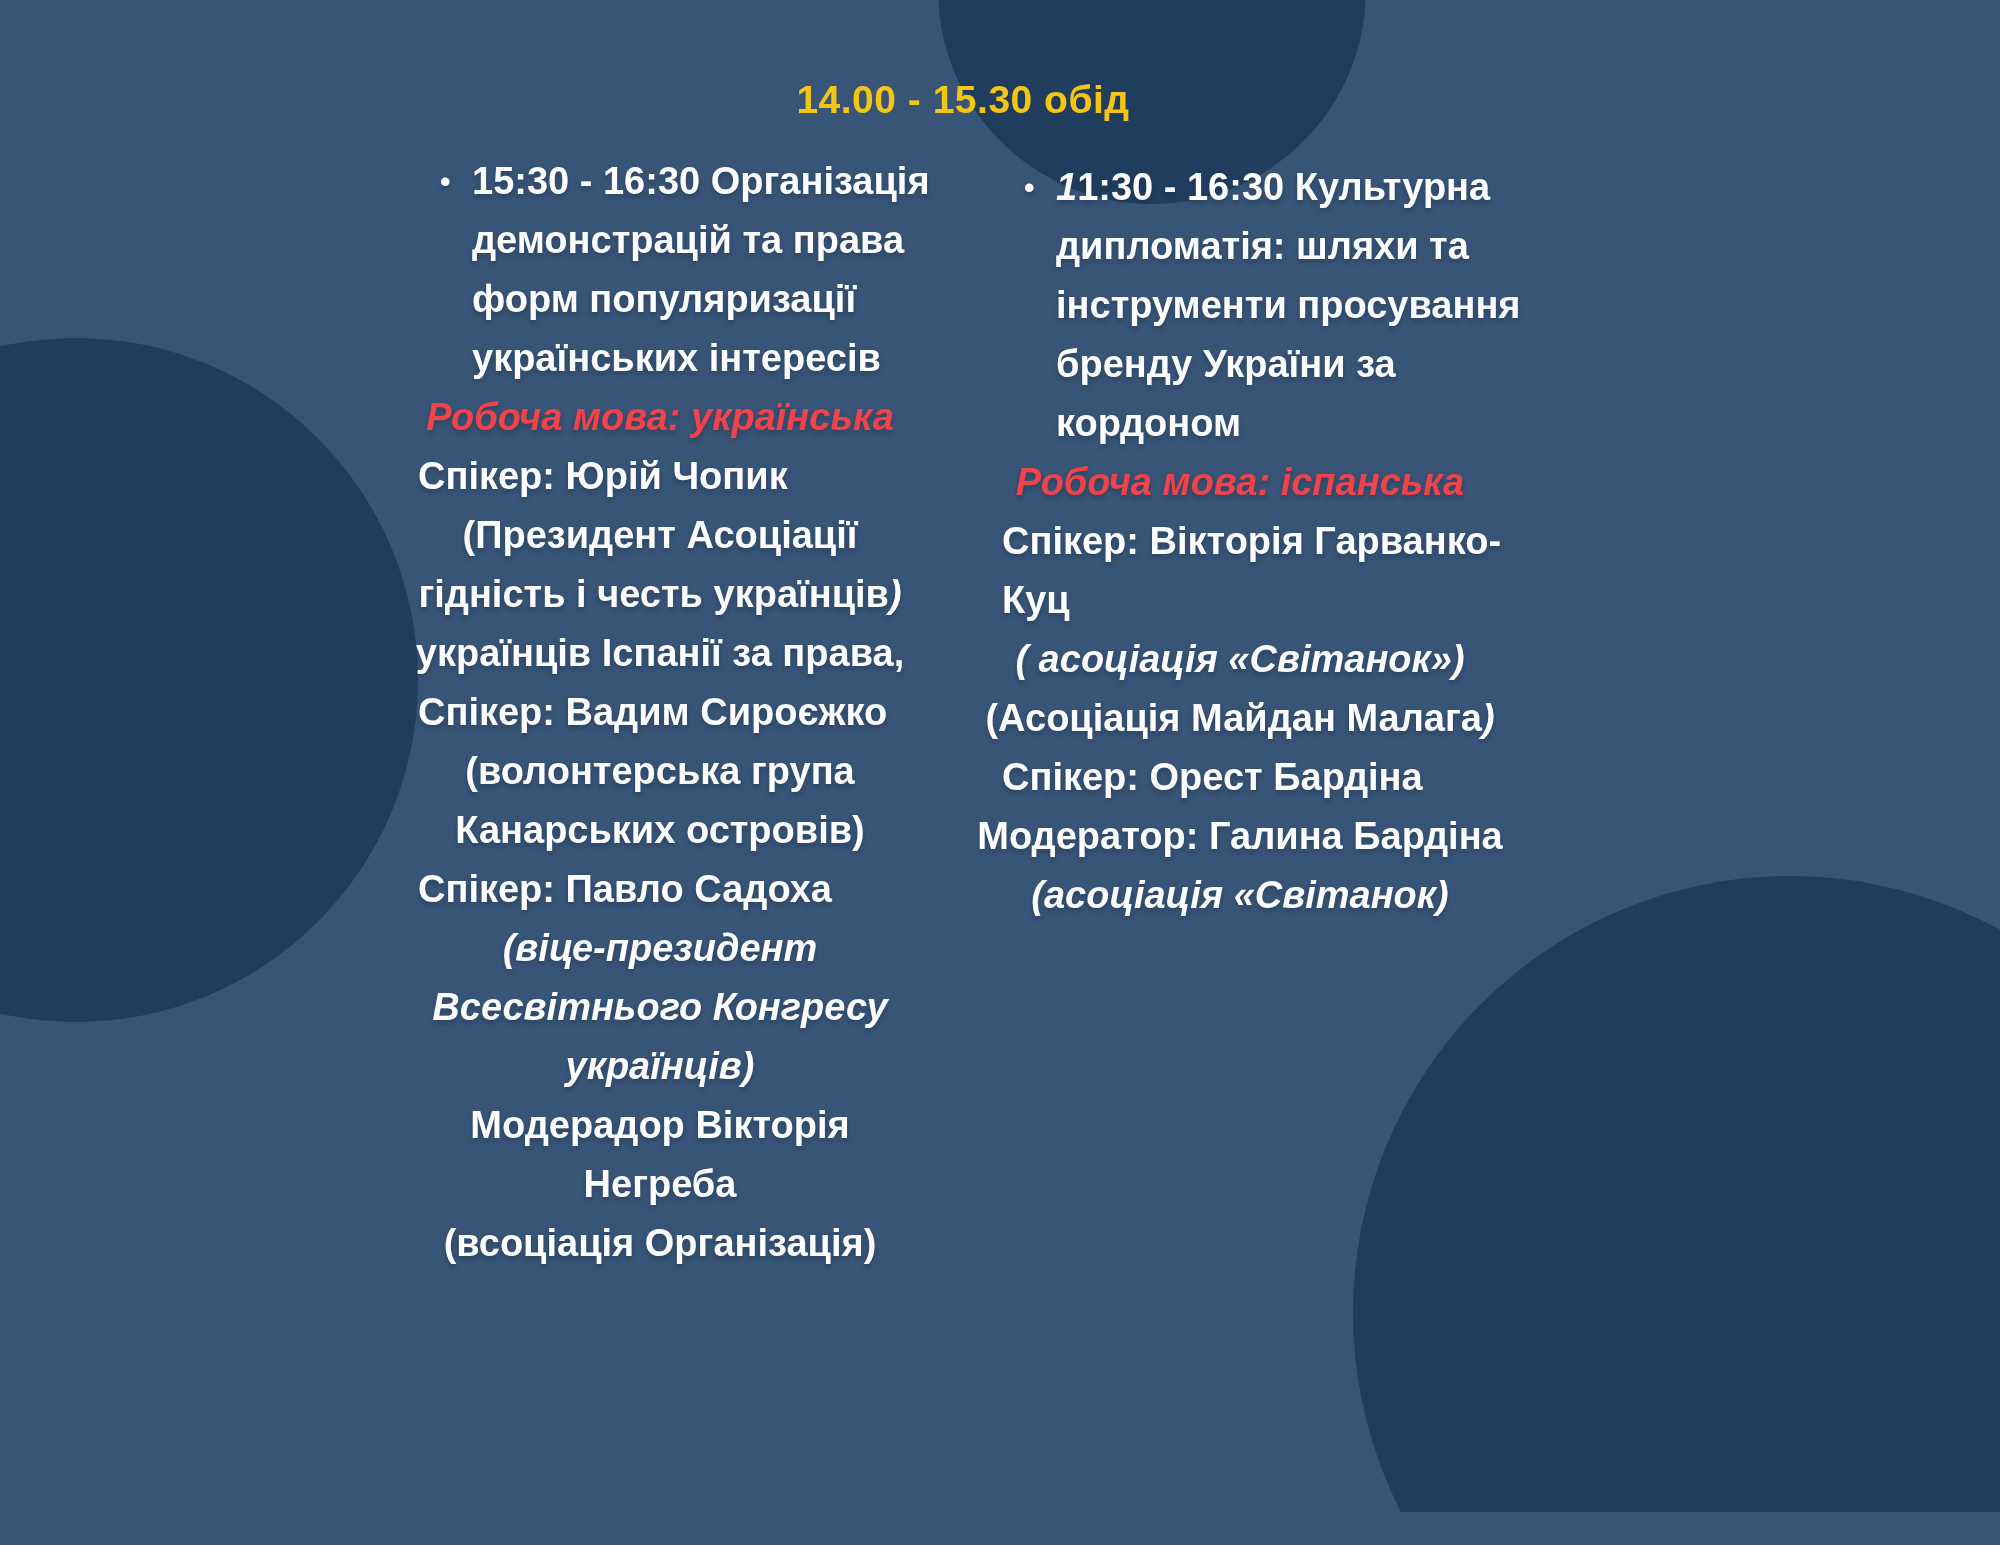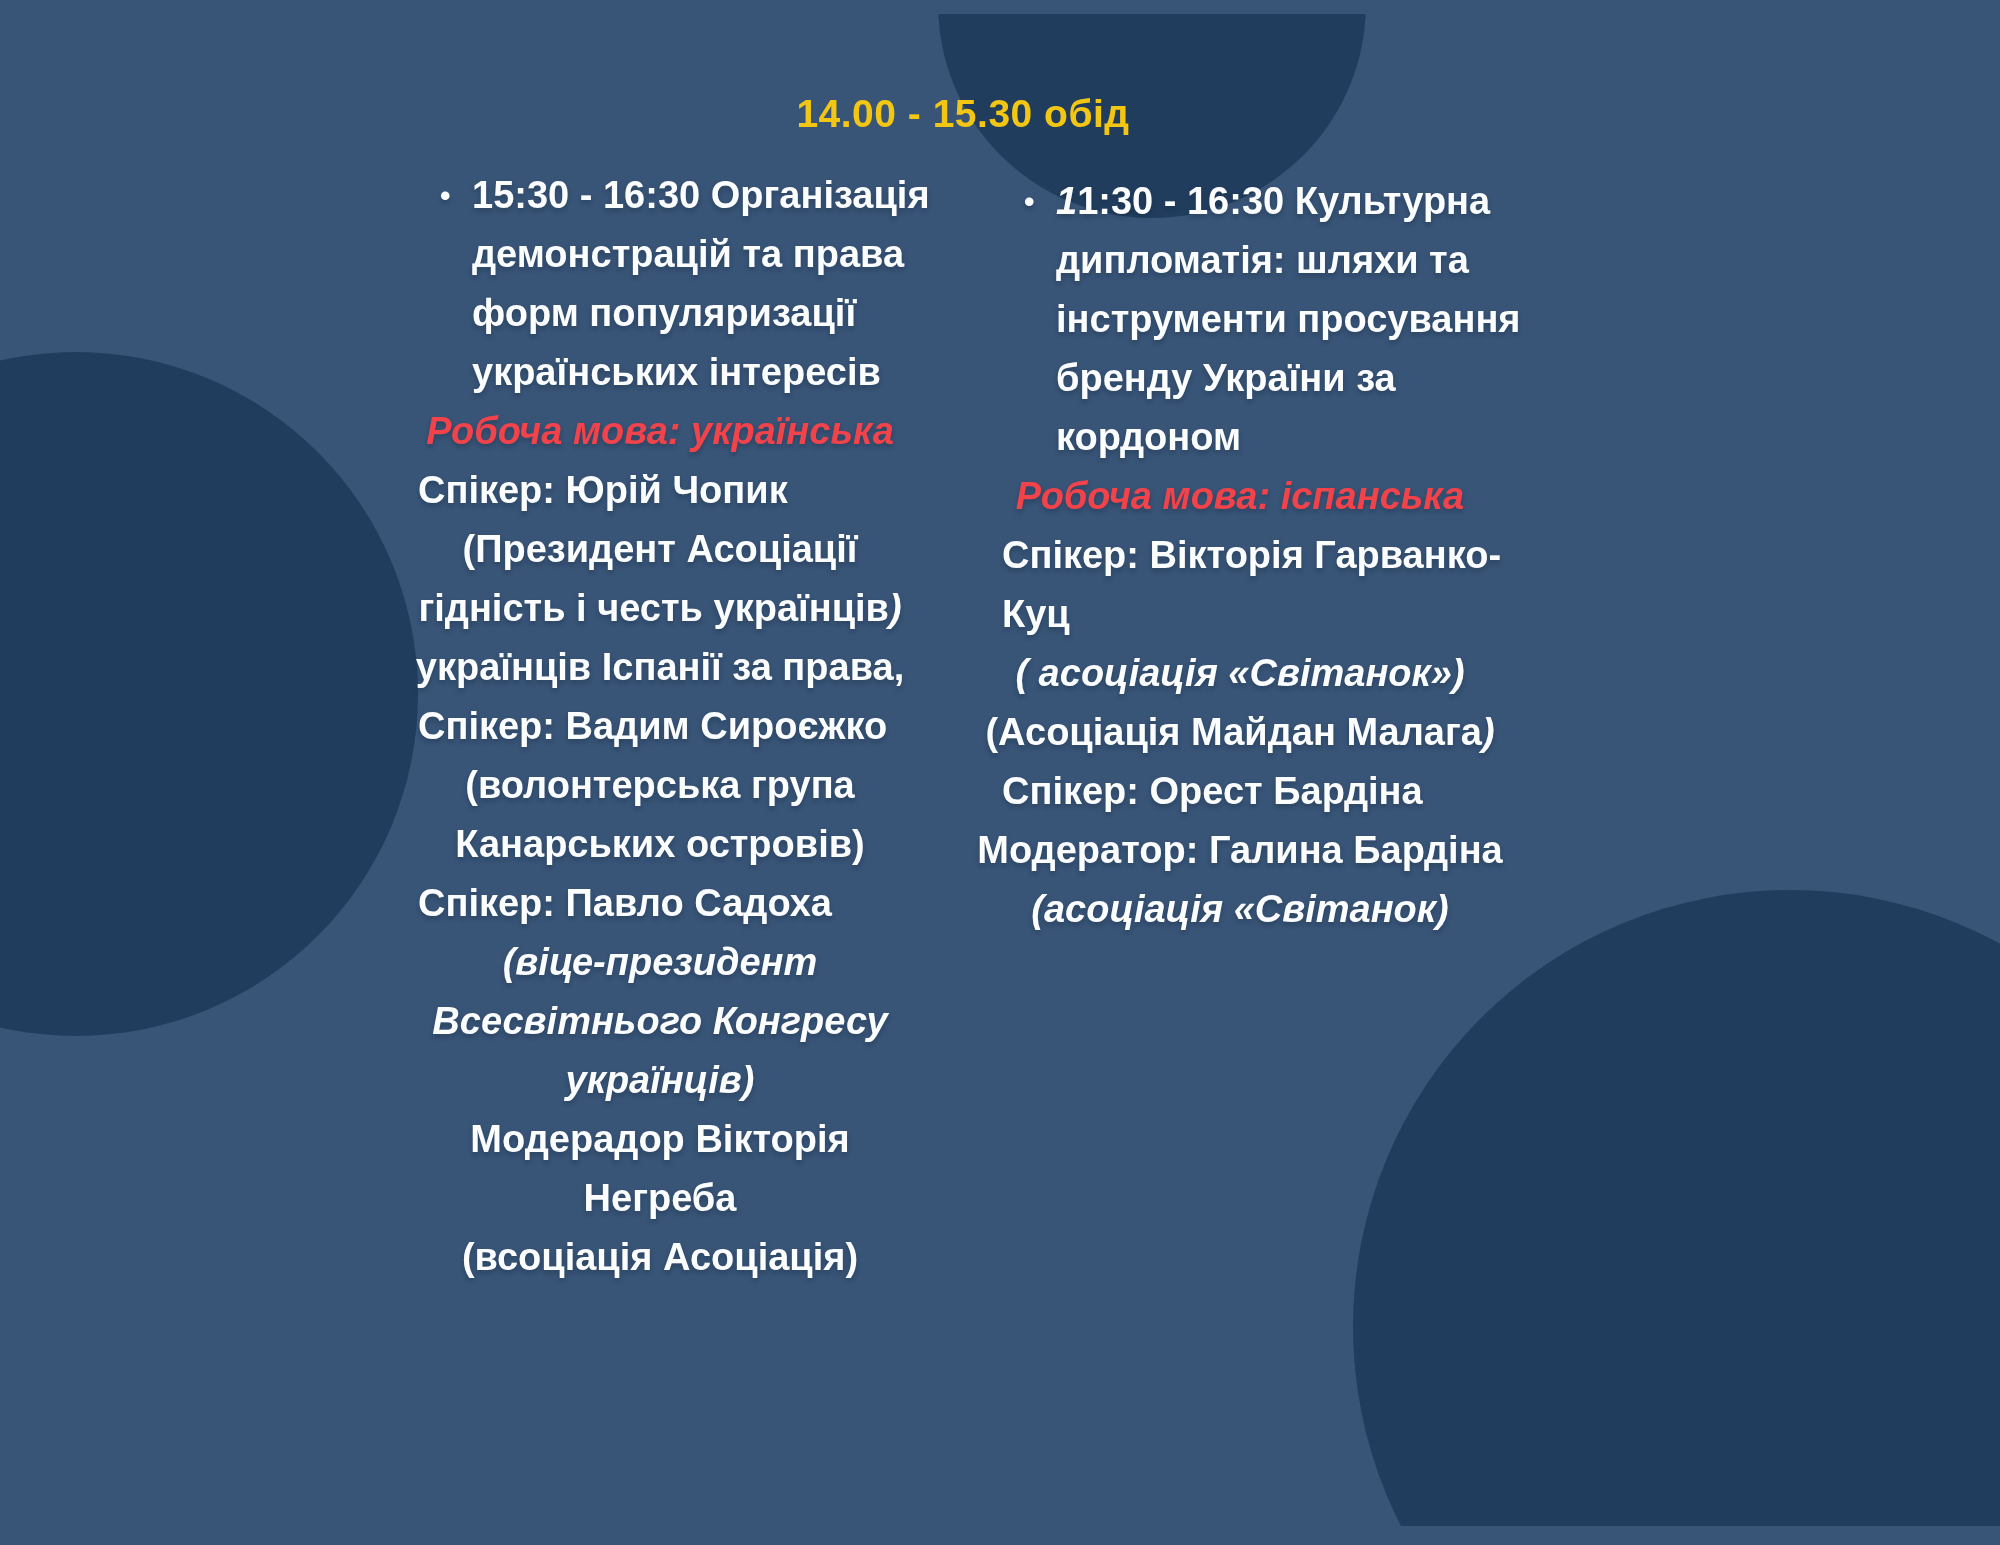--- a/index.html
+++ b/index.html
@@ -10,21 +10,21 @@
     --yellow:#F2C613;
   }
   html,body{margin:0;padding:0;}
   body{
     width:2000px;height:1545px;
     background:var(--bg);
     font-family:"Liberation Sans", sans-serif;
     position:relative;
   }
   .page{
-    position:absolute;left:0;top:14px;width:2000px;height:1512px;overflow:hidden;
+    position:absolute;left:0;top:0;width:2000px;height:1512px;overflow:hidden;
   }
   .circle{
     position:absolute;border-radius:50%;background:var(--circle);
   }
   .c-top{left:938px;top:-224px;width:428px;height:428px;}
   .c-left{left:-266px;top:338px;width:684px;height:684px;}
   .c-br{left:1353px;top:876px;width:874px;height:874px;}
   .title{
     position:absolute;left:0;top:76px;width:1926px;
     text-align:center;
@@ -76,21 +76,21 @@
       <div class="line center">українців Іспанії за права,</div>
       <div class="line left">Спікер: Вадим Сироєжко</div>
       <div class="line center">(волонтерська група</div>
       <div class="line center">Канарських островів)</div>
       <div class="line left">Спікер: Павло Садоха</div>
       <div class="line center it">(віце-президент</div>
       <div class="line center it">Всесвітнього Конгресу</div>
       <div class="line center it">українців)</div>
       <div class="line center">Модерадор Вікторія</div>
       <div class="line center">Негреба</div>
-      <div class="line center">(всоціація Асоціація)</div>
+      <div class="line center">(всоціація Організація)</div>
     </div>
 
   <div class="col col-right">
       <div class="line bullet"><span class="bullet-dot">•</span><span class="it">1</span><span>1:30 - 16:30 Культурна</span></div>
       <div class="line indent">дипломатія: шляхи та</div>
       <div class="line indent">інструменти просування</div>
       <div class="line indent">бренду України за</div>
       <div class="line indent">кордоном</div>
       <div class="line center red">Робоча мова: іспанська</div>
       <div class="line left">Спікер: Вікторія Гарванко-</div>

